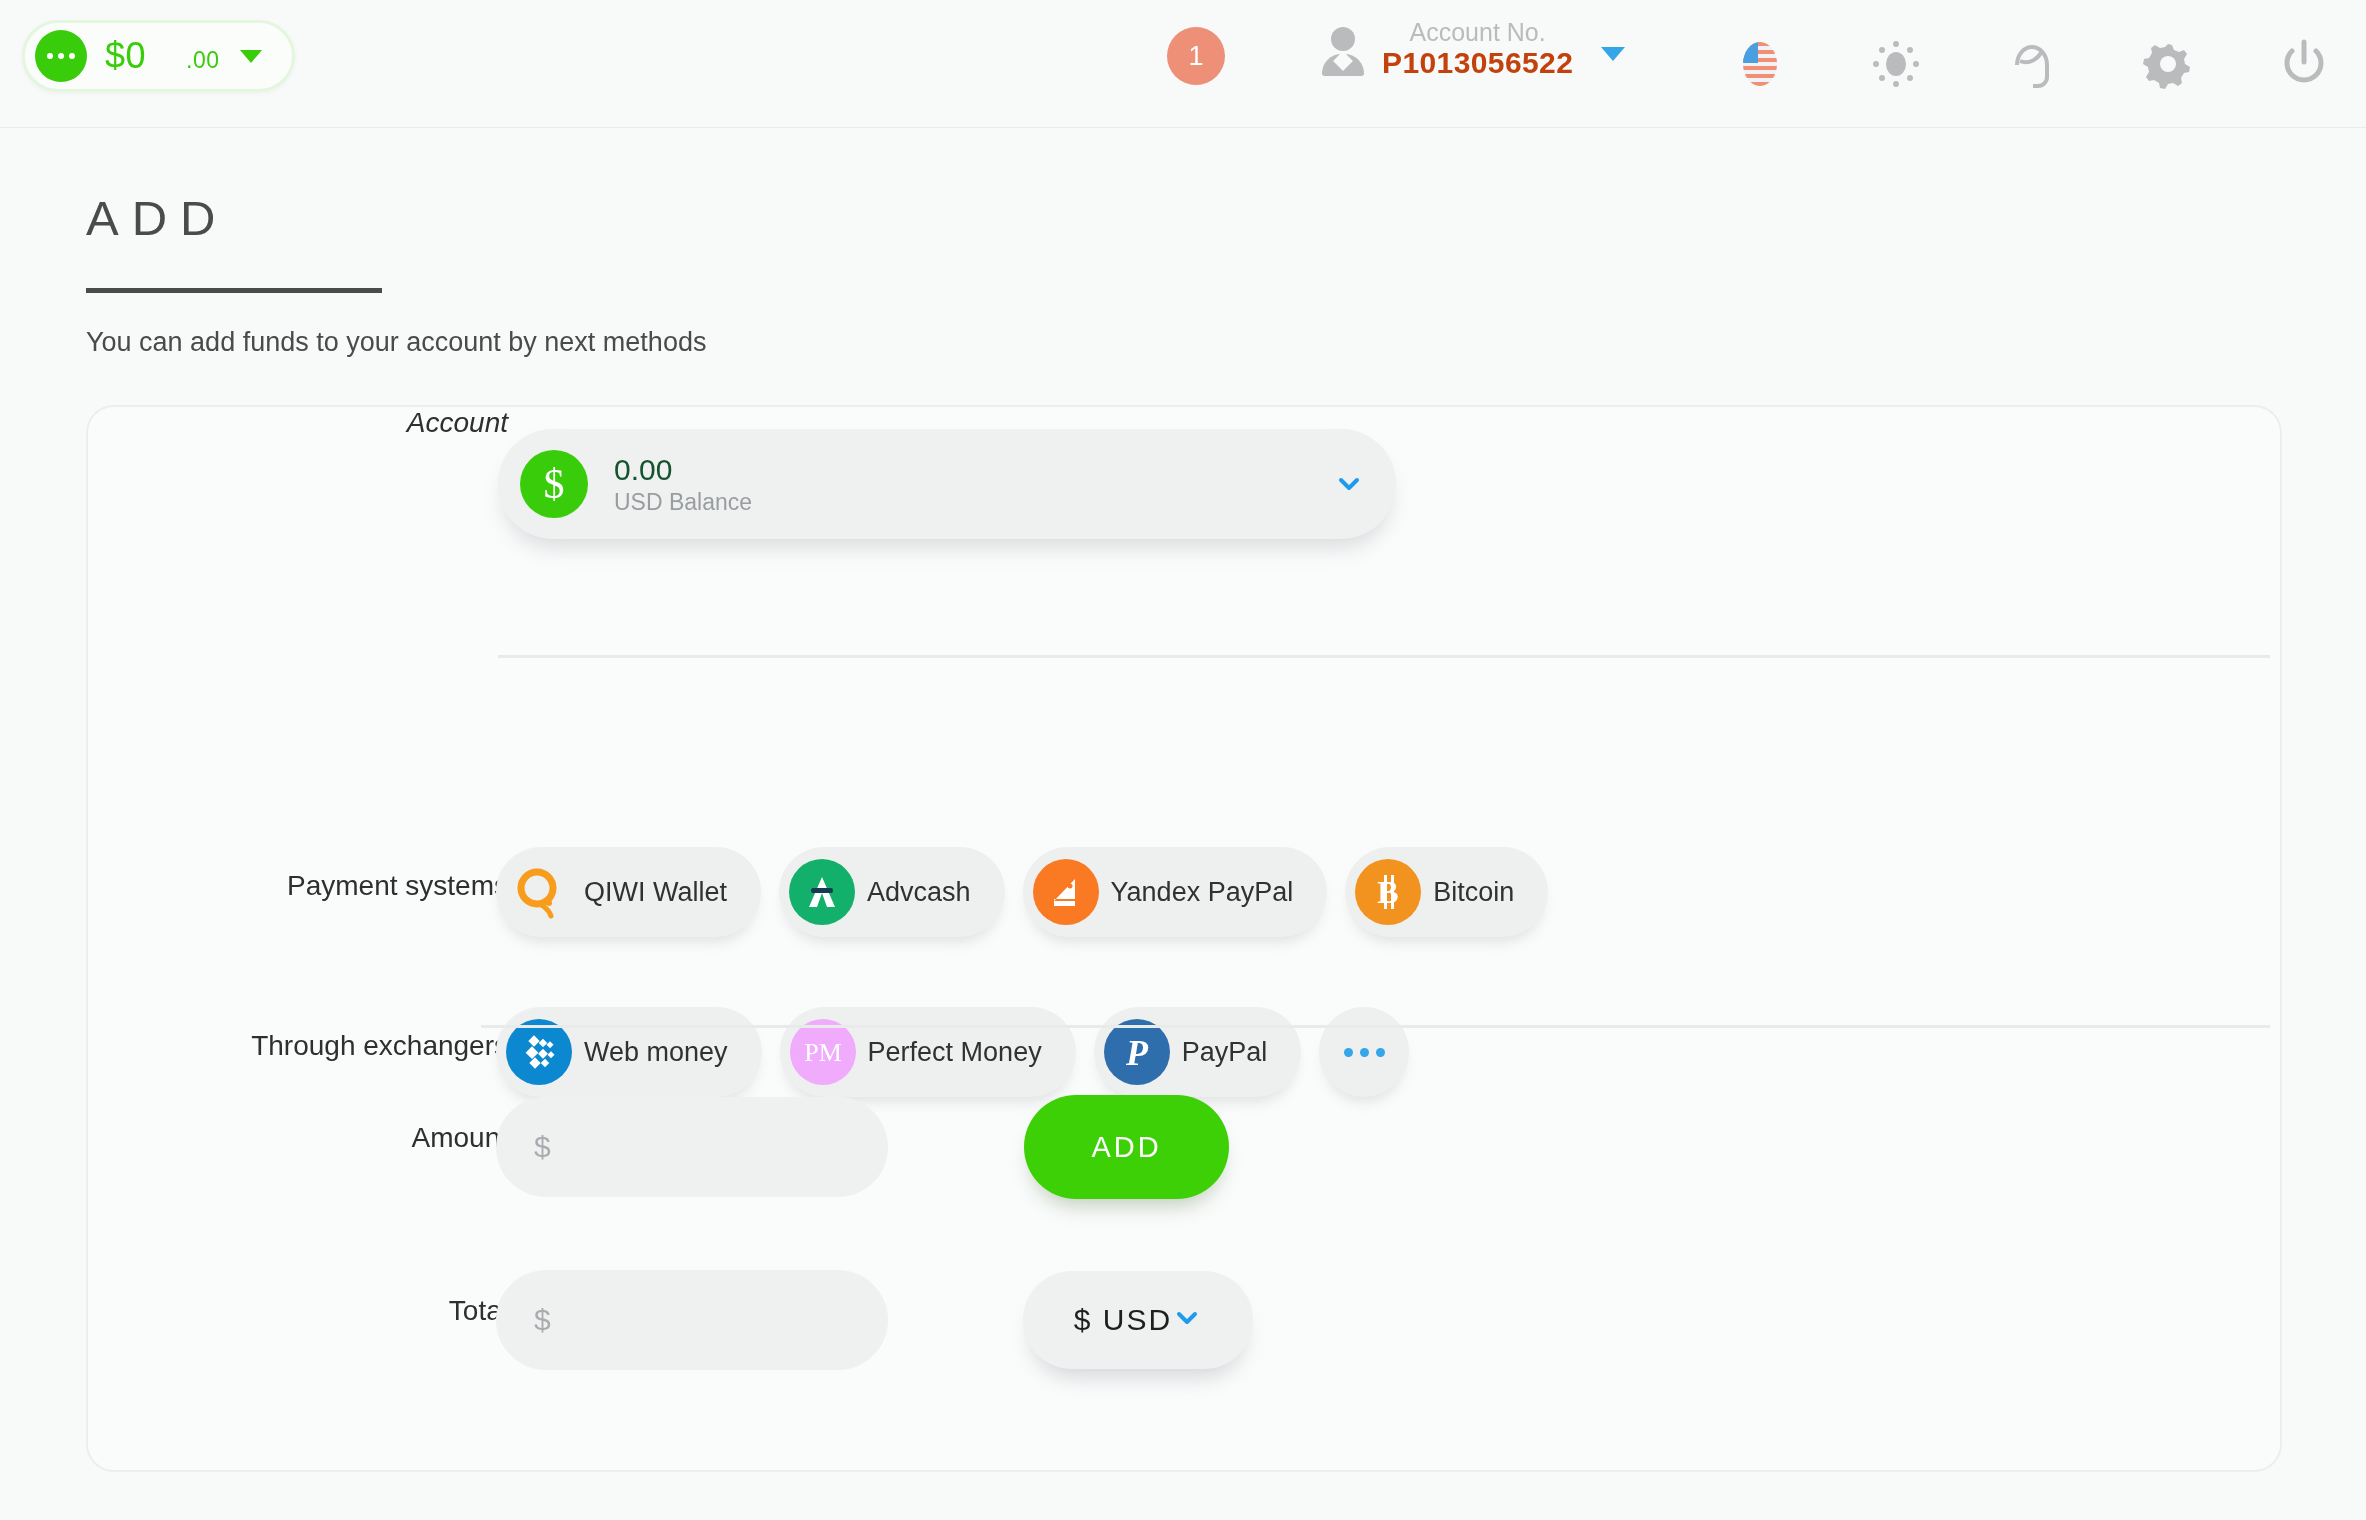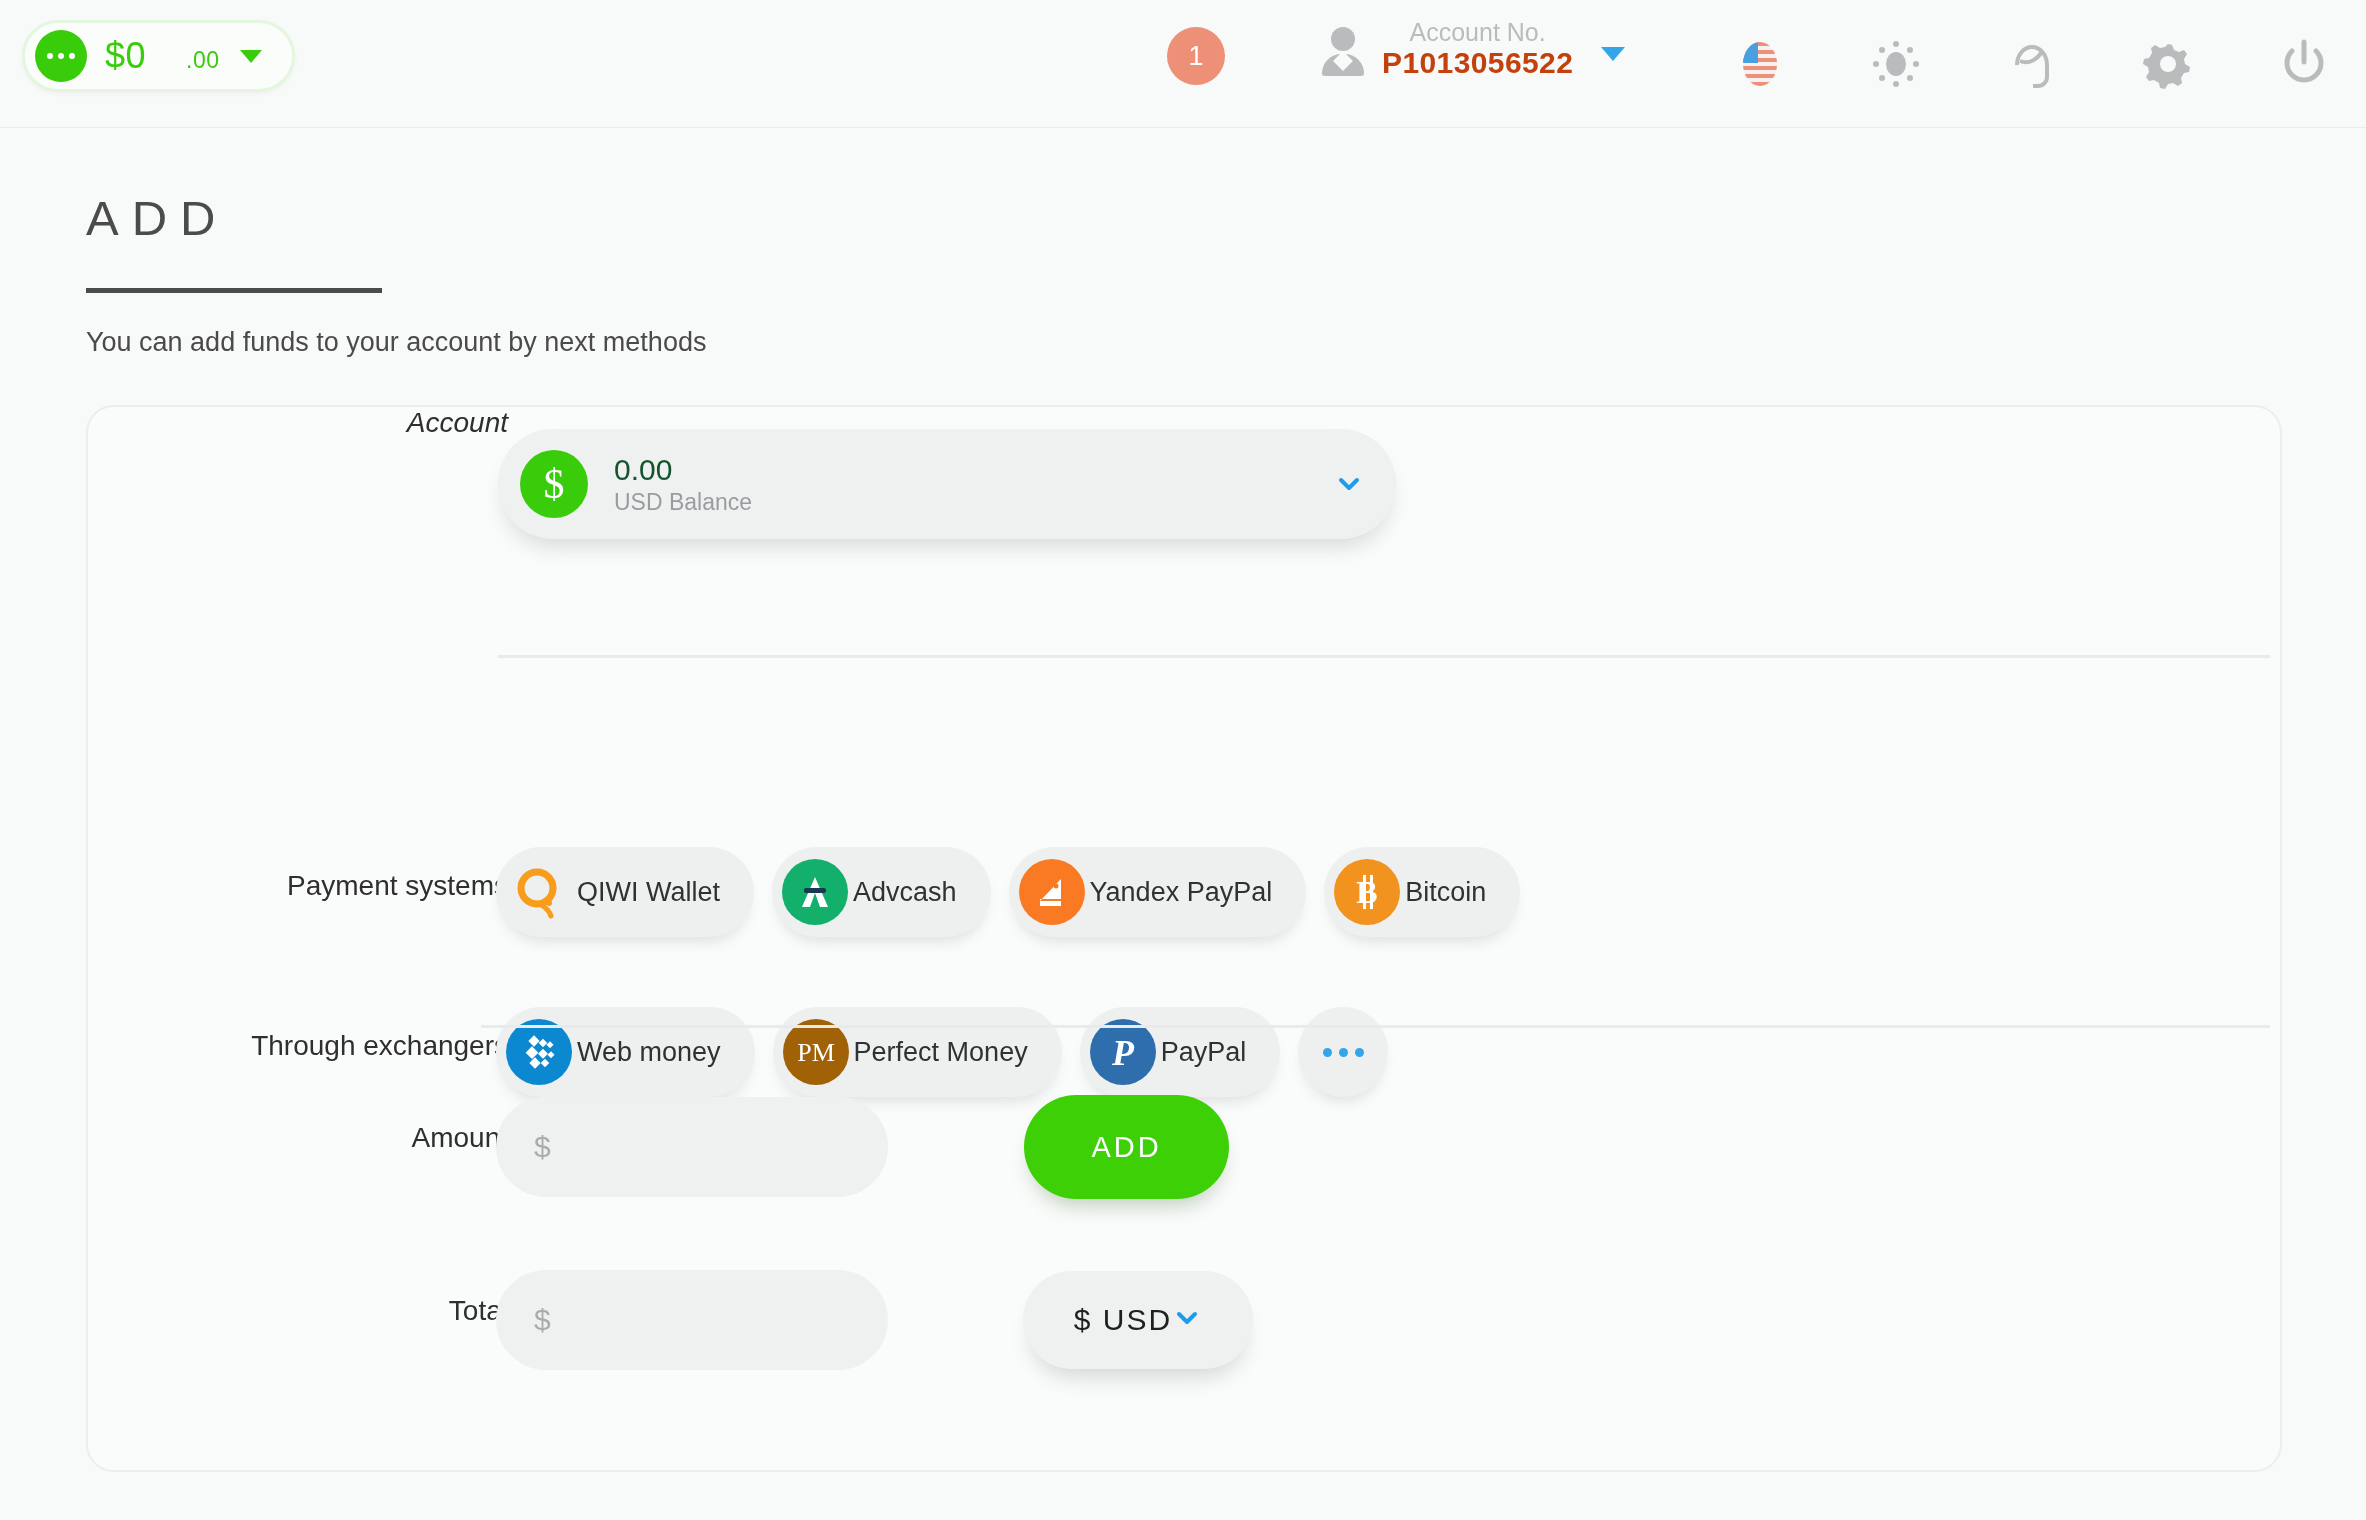--- a/index.html
+++ b/index.html
@@ -113,21 +113,21 @@
 
   
   .lbl-pay { position: absolute; left: 0; top: 463px; width: 420px; text-align: right; font-size: 28px; color: #2f2f2f; }
   .lbl-exch { position: absolute; left: 0; top: 623px; width: 420px; text-align: right; font-size: 28px; color: #2f2f2f; }
 
   .chips { position: absolute; display: flex; align-items: center; gap: 18px; }
   .chips-pay  { left: 408px; top: 440px; }
   .chips-exch { left: 408px; top: 600px; }
 
   .chip {
-    height: 90px; display: flex; align-items: center; gap: 5px;
+    height: 90px; display: flex; align-items: center; gap: 12px;
     background: #eeefef; border-radius: 45px; padding: 0 34px 0 10px;
     box-shadow: 0 10px 16px -8px rgba(160,165,170,0.40);
     cursor: pointer;
   }
   .chip-label { font-size: 27px; color: #2f3132; white-space: nowrap; }
   .chip-ico { width: 66px; height: 66px; border-radius: 50%; display:flex; align-items:center; justify-content:center; flex: 0 0 auto; }
   .chip-more {
     width: 90px; height: 90px; border-radius: 50%; background: #eeefef;
     display: flex; align-items: center; justify-content: center; gap: 7px;
     box-shadow: 0 10px 16px -8px rgba(160,165,170,0.40); cursor: pointer;
@@ -344,21 +344,21 @@
             <rect x="33" y="23" width="5" height="5" transform="rotate(45 35 25)"></rect>
             <rect x="15" y="30" width="8" height="8" transform="rotate(45 19 34)"></rect>
             <rect x="26" y="31" width="6" height="6" transform="rotate(45 29 34)"></rect>
           </g>
         </svg>
       </span>
       <span class="chip-label">Web money</span>
     </div>
 
     <div class="chip">
-      <span class="chip-ico" style="background:#a16207">
+      <span class="chip-ico" style="background:#f0abfc">
         <svg width="66" height="66" viewBox="0 0 66 66">
           <text x="33" y="42" font-family="Liberation Serif, serif" font-size="26" fill="#ffffff" text-anchor="middle">PM</text>
         </svg>
       </span>
       <span class="chip-label">Perfect Money</span>
     </div>
 
     <div class="chip">
       <span class="chip-ico" style="background:#2f6eac">
         <svg width="50" height="50" viewBox="0 0 50 50">

